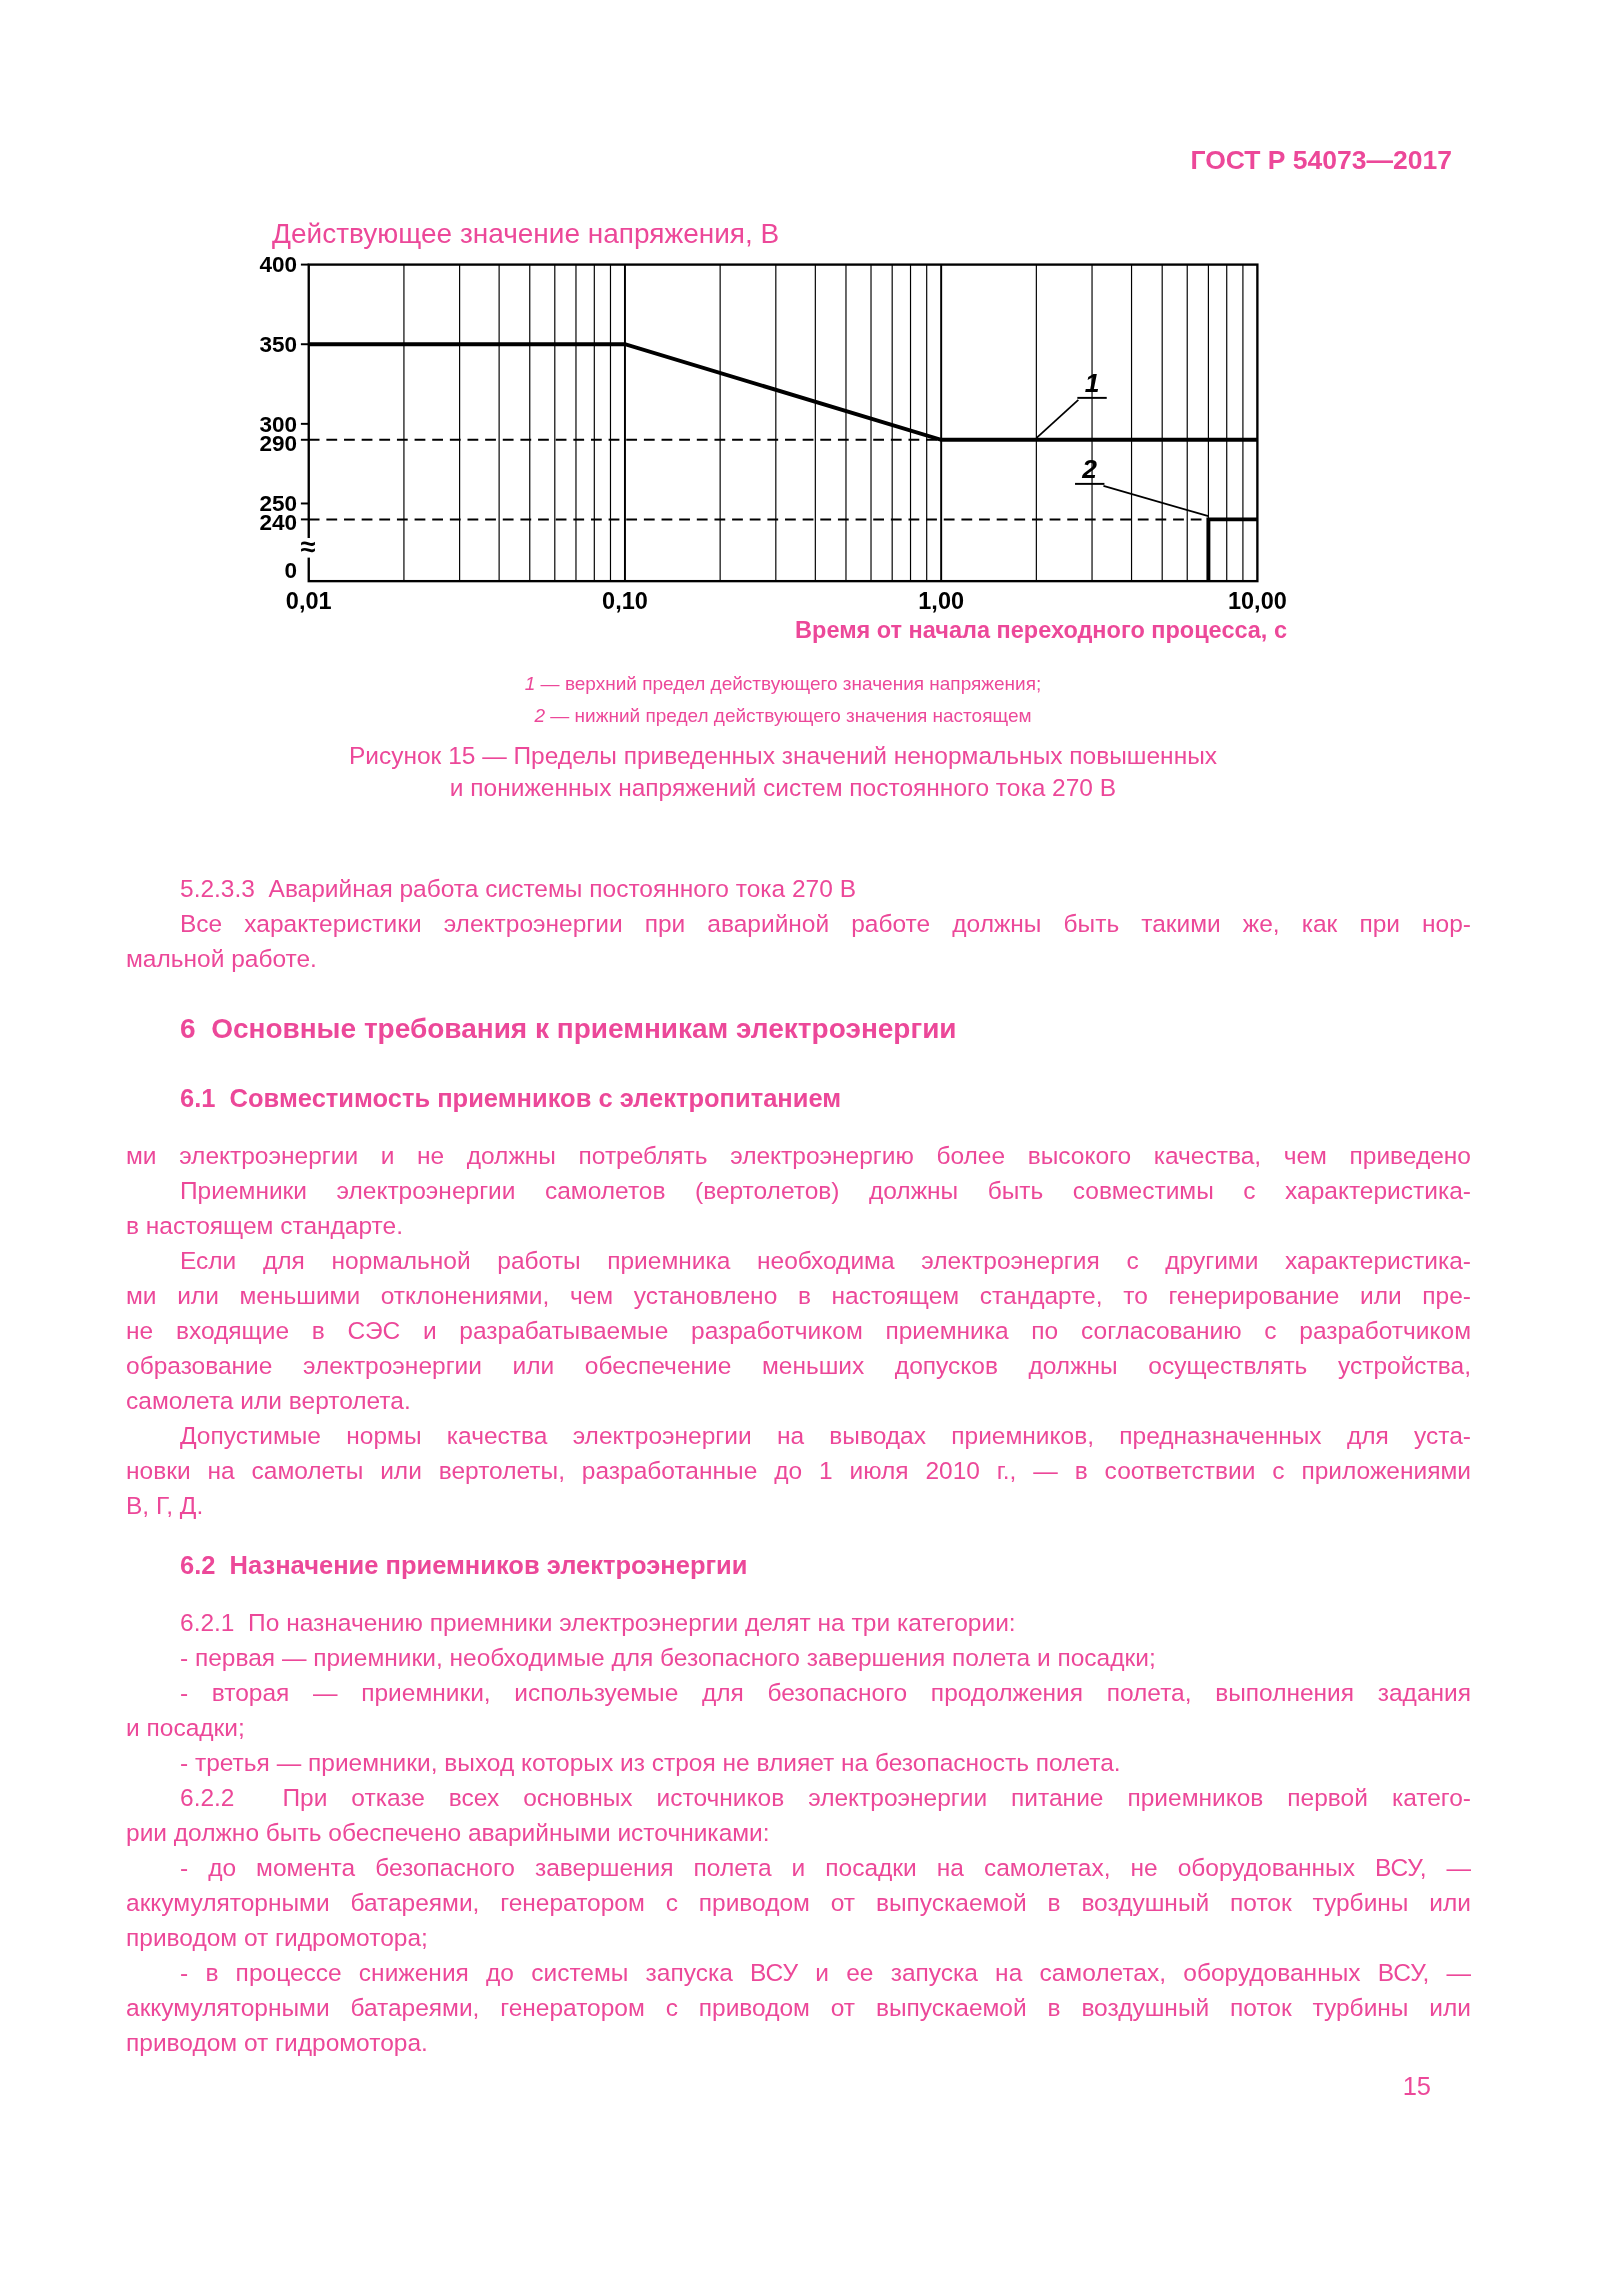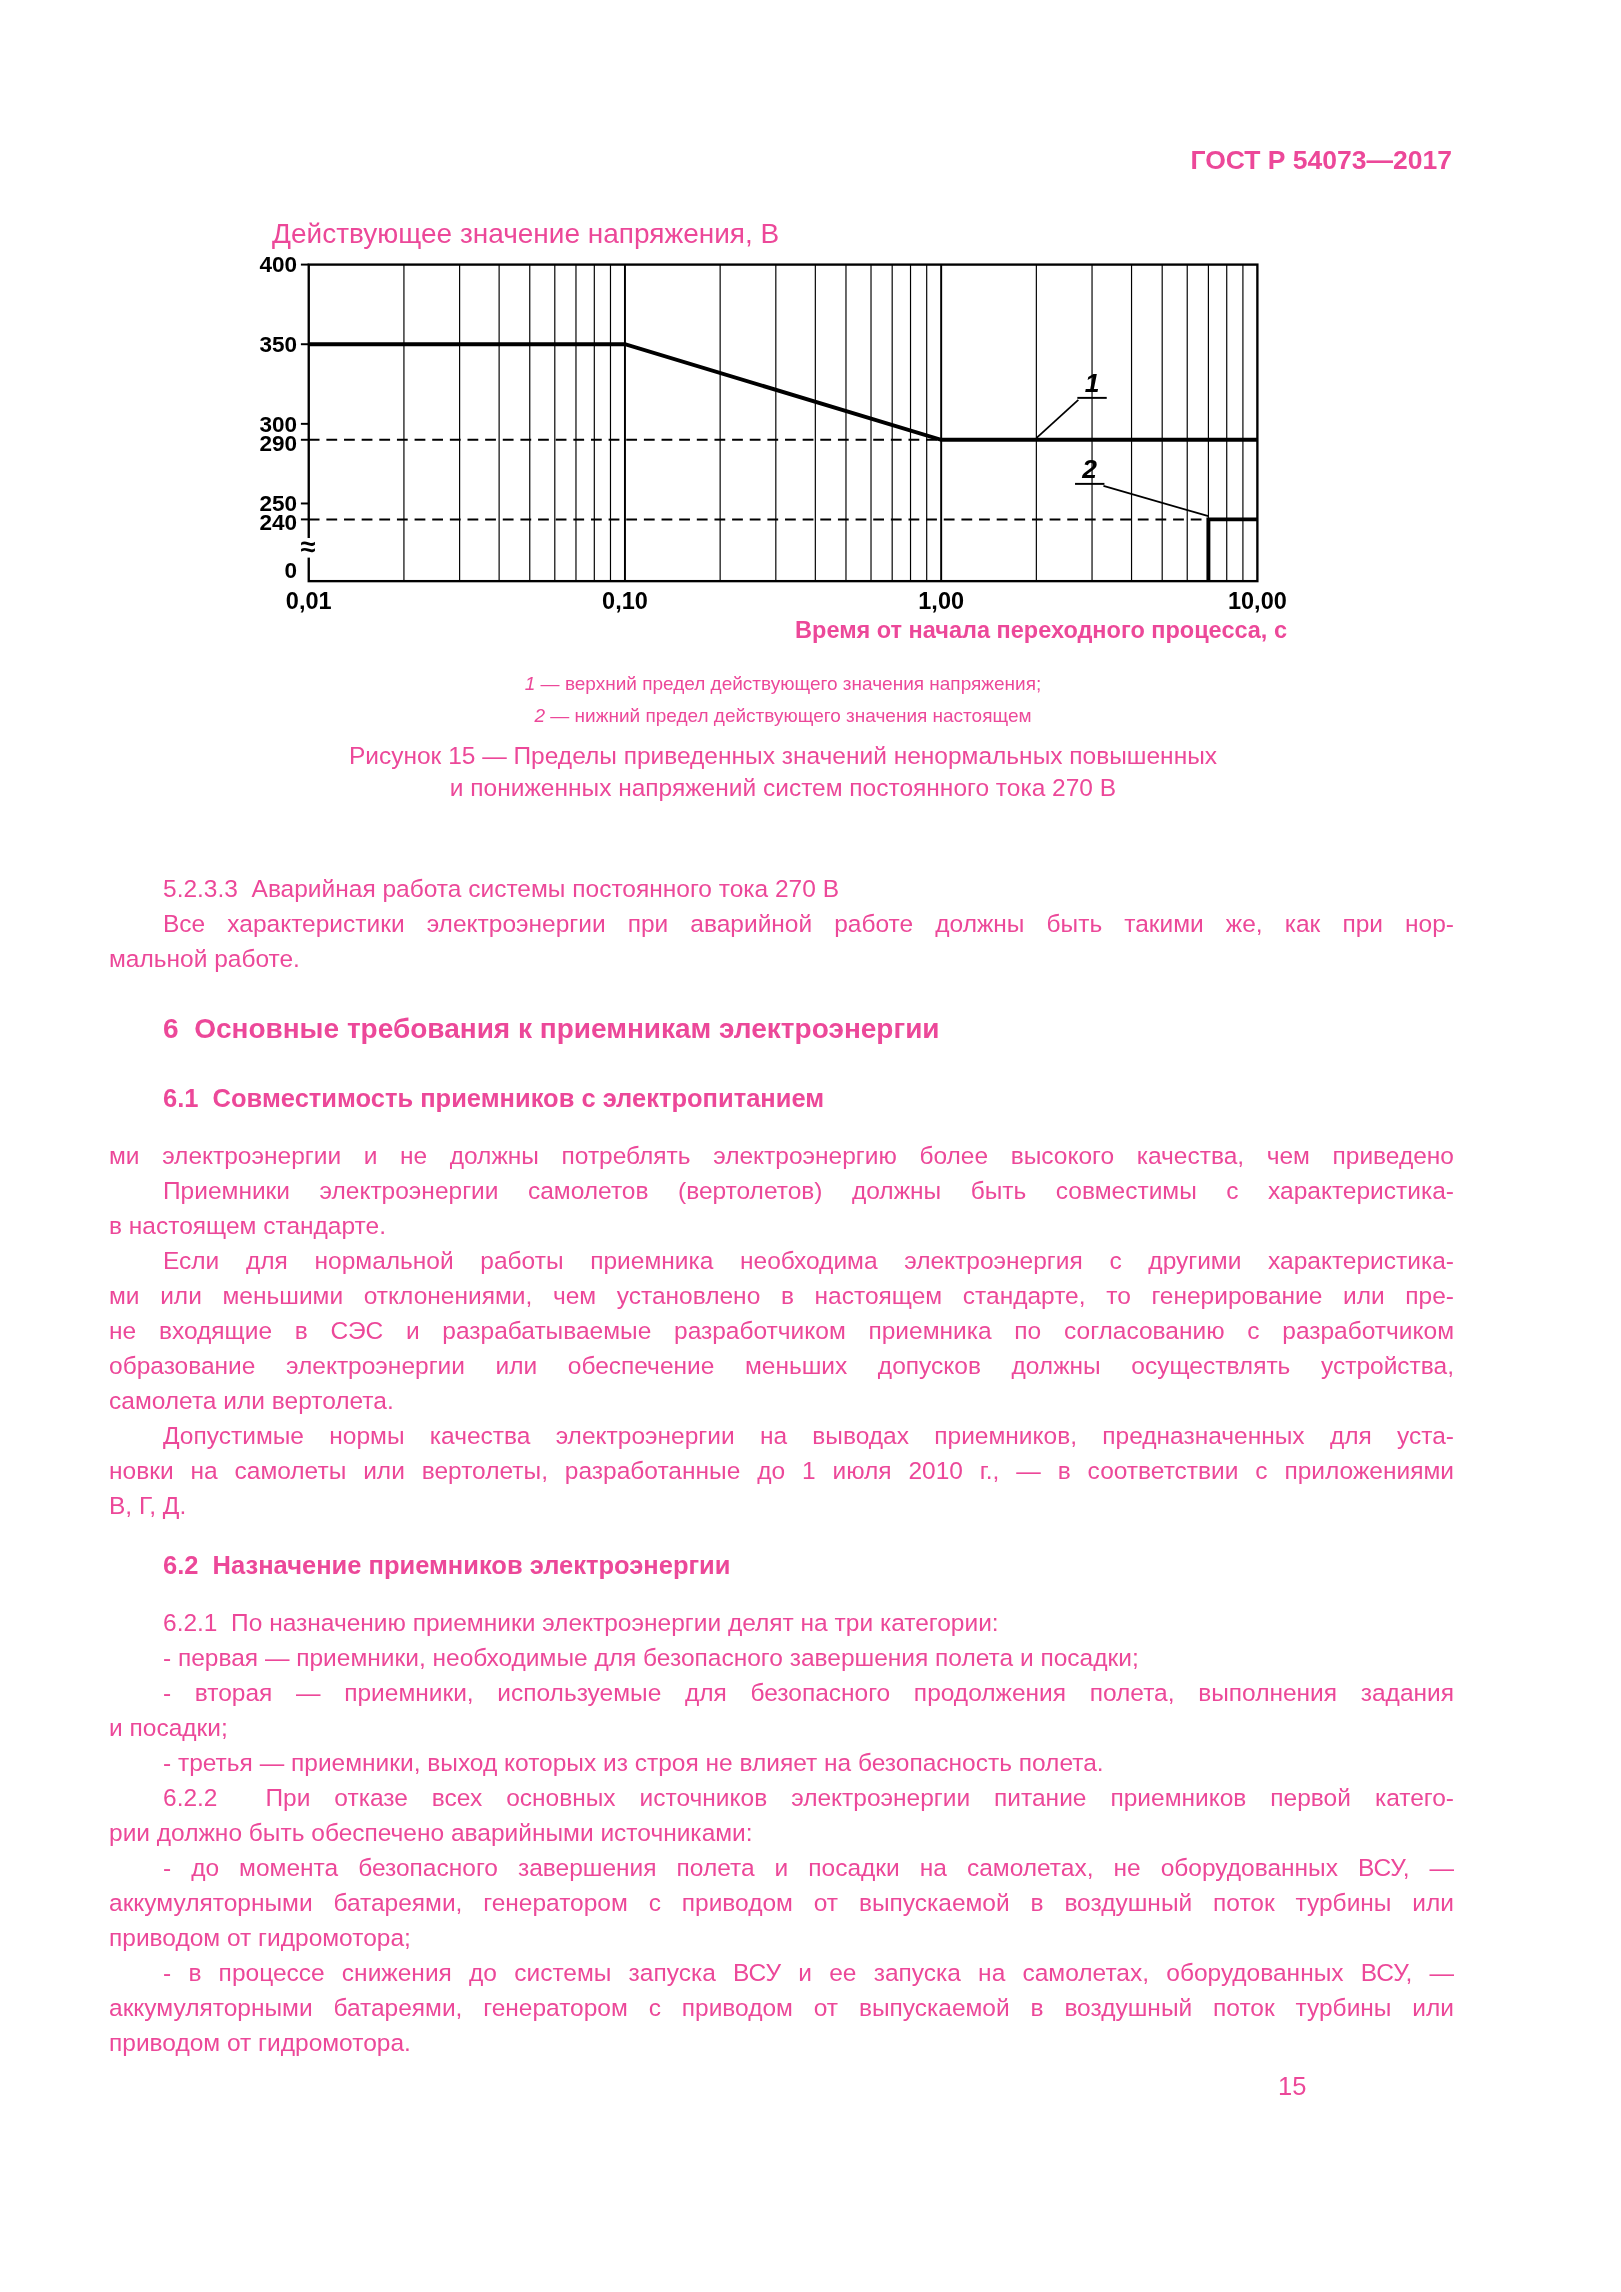--- a/index.html
+++ b/index.html
@@ -10,29 +10,29 @@
   .ytitle{position:absolute;left:272px;top:218px;font-size:28px;font-weight:normal;}
   .figsvg{position:absolute;left:0;top:0;}
   .figsvg text{font-family:"Liberation Sans", sans-serif;fill:#000;}
   .xtitle{position:absolute;left:686px;top:617px;width:601px;text-align:right;
           font-size:23.5px;font-weight:bold;}
   .legend{position:absolute;left:124px;top:668px;width:1318px;text-align:center;
           font-size:19px;line-height:32px;}
   .legend .mk{font-style:italic;}
   .caption{position:absolute;left:124px;top:740px;width:1318px;text-align:center;
            font-size:24.5px;line-height:32px;}
-  .body{position:absolute;left:109px;top:871px;width:1345px;font-size:24.5px;
+  .body{position:absolute;left:126px;top:871px;width:1345px;font-size:24.5px;
         line-height:35px;}
   .blk{margin:0;}
   .blk.h1{font-size:28px;font-weight:bold;line-height:39px;margin:33px 0 33px;}
   .blk.h2{font-size:25.5px;font-weight:bold;margin:25.5px 0 21.6px;}
   .line{white-space:pre-wrap;text-align:left;}
   .line.jl{text-align:justify;text-align-last:justify;}
   .line.ind{text-indent:54px;}
-  .pagenum{position:absolute;top:2072px;left:1278px;width:196px;text-align:left;
+  .pagenum{position:absolute;top:2072px;left:1235px;width:196px;text-align:right;
            font-size:25.5px;}
 </style>
 </head>
 <body>
 
 <div class="page">
   <div class="header">ГОСТ Р 54073—2017</div>
 
   <div class="ytitle">Действующее значение напряжения, В</div>
   <svg class="figsvg" width="1621" height="686" viewBox="0 0 1654 700">

